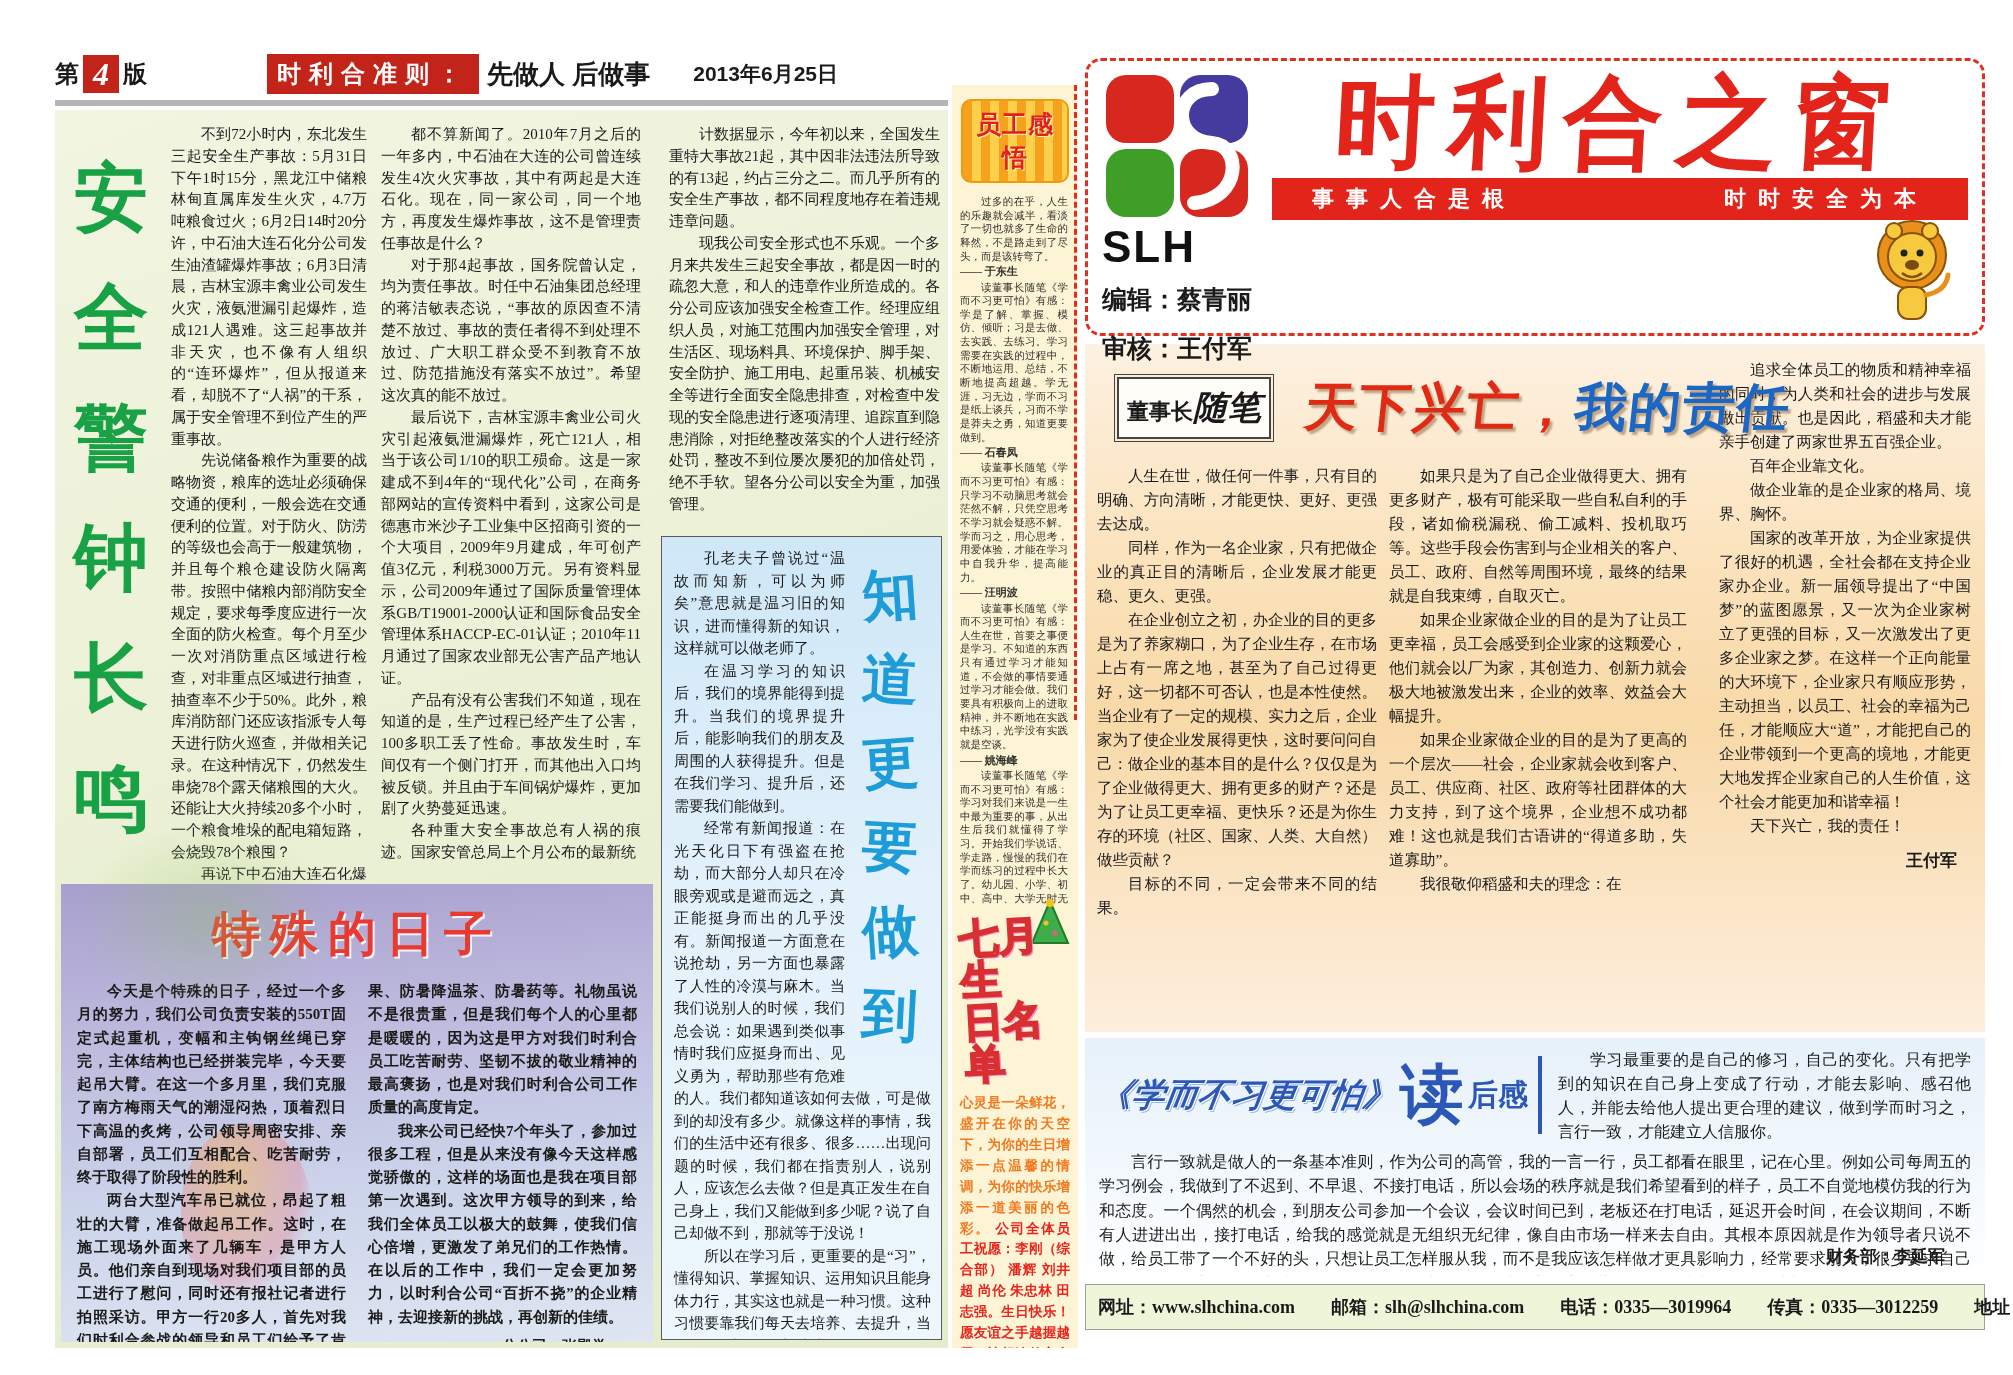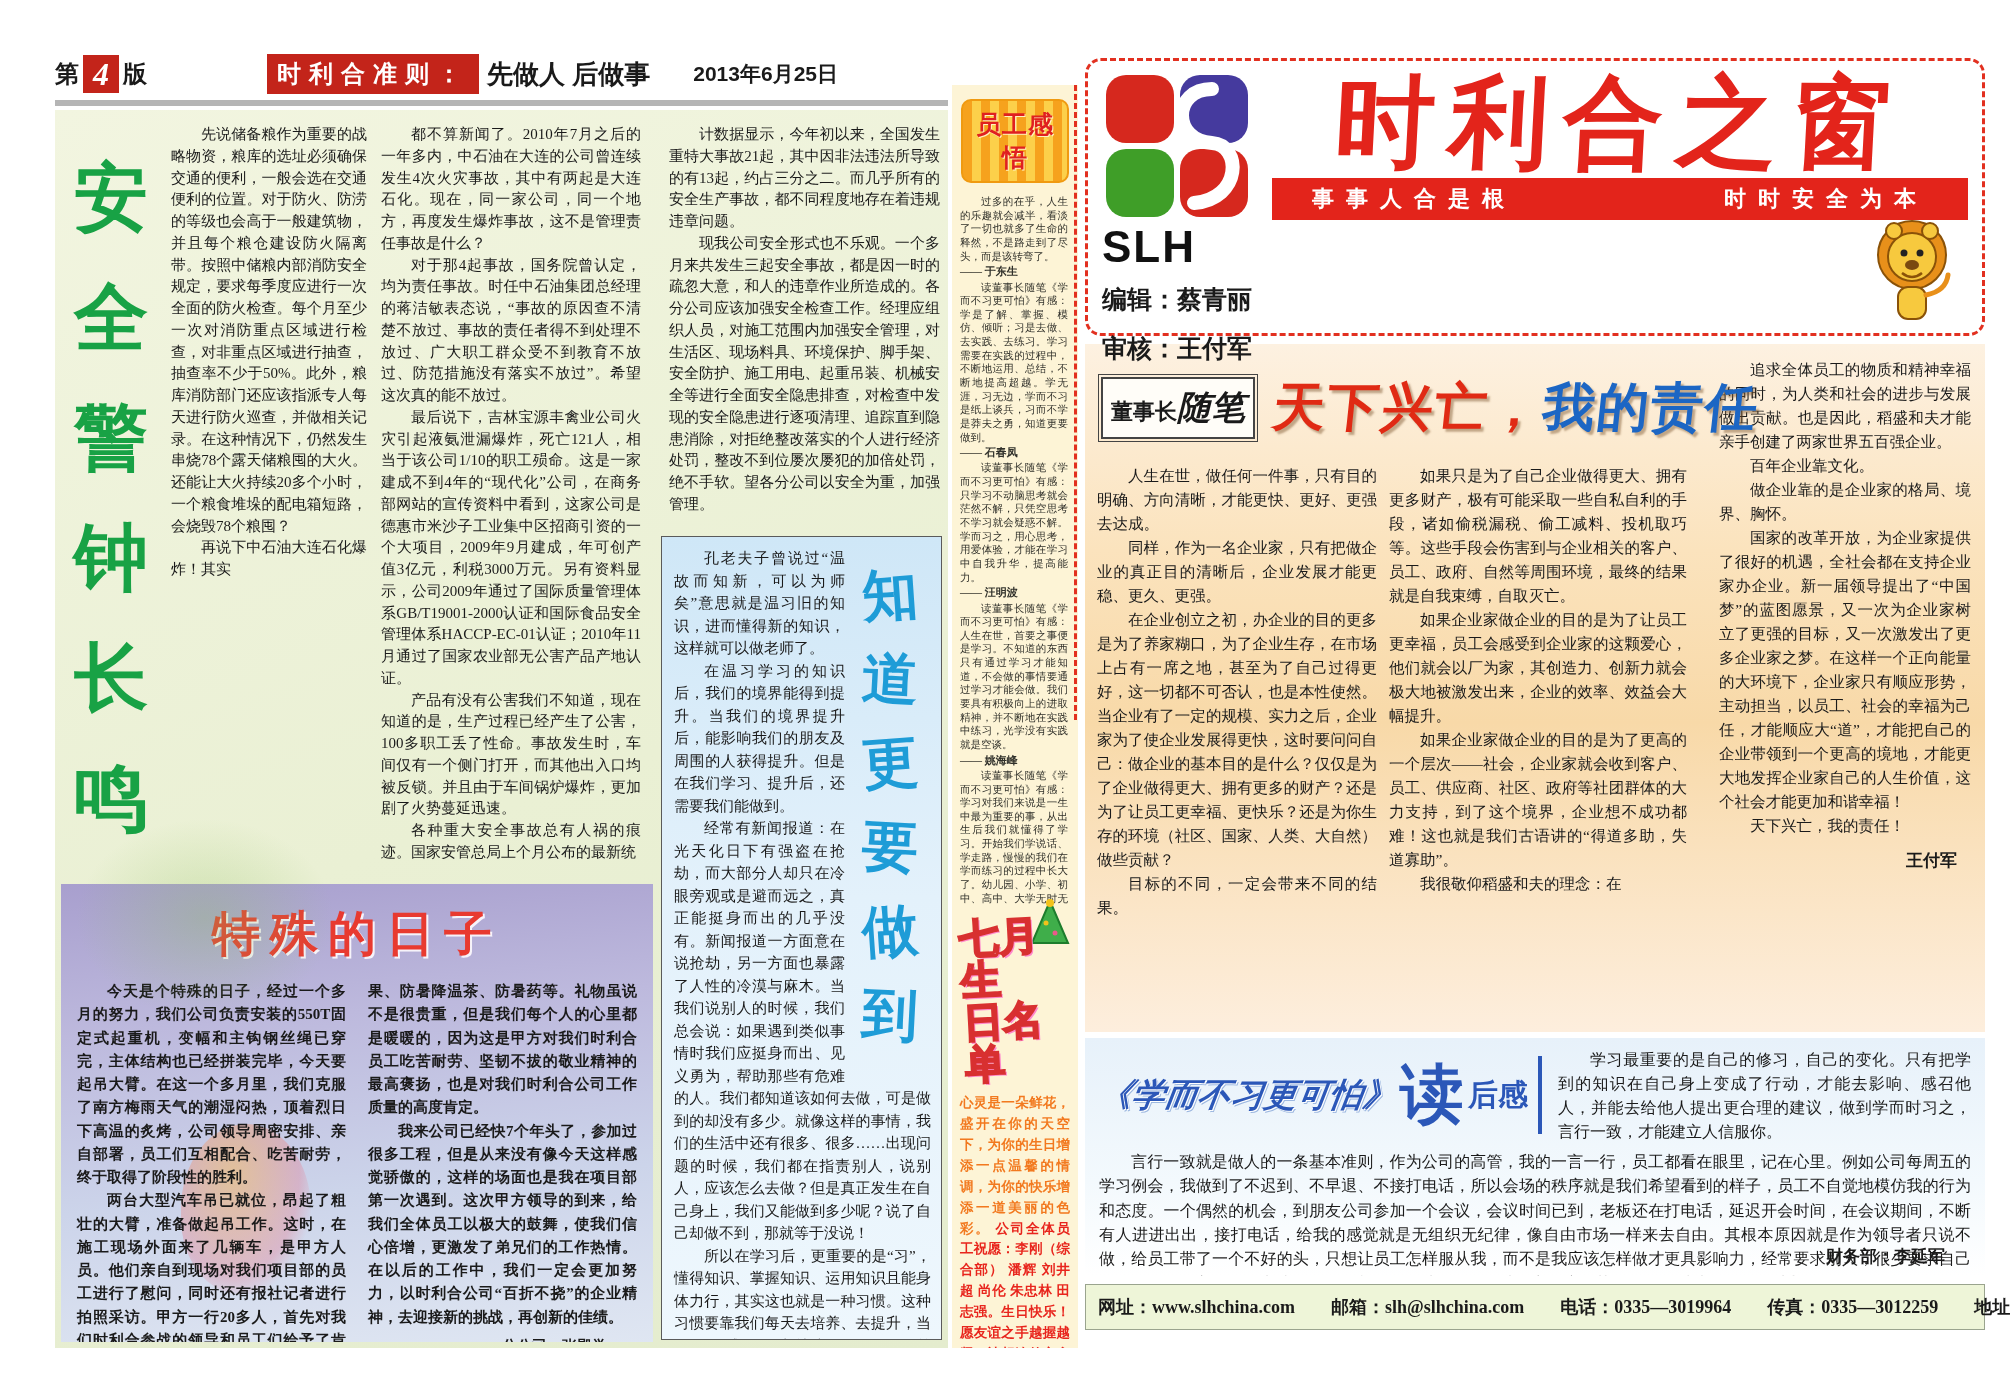--- a/index.html
+++ b/index.html
@@ -88,21 +88,21 @@
     padding:6px 40px; font-weight:bold; font-size:22px; letter-spacing:12px; font-family:"Liberation Serif",serif; }
   .mh-info { display:flex; margin-top:14px; font-family:"Liberation Sans",sans-serif; font-weight:bold; font-size:25px; }
   .mh-info .c1 { width:56%; padding-left:24px; }
   .mh-info .c2 { width:30%; }
   .mh-info div { margin-bottom:16px; }
   .mh-lion { position:absolute; right:18px; bottom:6px; }
   
   .essay { margin-top:8px; height:688px; padding:8px 12px 6px 12px; display:flex;
     background:linear-gradient(180deg,#fdf1e1 0%,#fbe3bd 30%,#f8d9a8 55%,#fdeedd 100%); overflow:hidden; }
   .essay-left { width:612px; display:flex; flex-direction:column; }
-  .essay-banner { height:112px; display:flex; align-items:center; gap:4px; }
+  .essay-banner { height:112px; display:flex; align-items:center; gap:20px; }
   .essay-label { border:2px solid #444; outline:1px solid #444; outline-offset:2px; background:#fffdf8;
     padding:6px 8px; font-weight:bold; white-space:nowrap; }
   .essay-label .l1 { font-size:22px; }
   .essay-label .l2 { font-size:34px; font-style:italic; font-weight:900; }
   .essay-title { font-family:"Liberation Sans",sans-serif; font-weight:900; font-size:52px; letter-spacing:2px;
     transform:skewX(-6deg); text-shadow:3px 3px 2px rgba(120,80,40,.45); white-space:nowrap; margin-left:14px; }
   .essay-title .red { color:#e02a14; }
   .essay-title .blue { color:#1c66c4; }
   .essay-cols { flex:1; display:flex; overflow:hidden; }
   .ecol { font-size:15.5px; line-height:1.55; text-align:justify; }
@@ -153,20 +153,21 @@
       <div class="lp-toprow">
         <div class="vtitle">
           <span>安</span>
           <span>全</span>
           <span>警</span>
           <span>钟</span>
           <span>长</span>
           <span>鸣</span>
         </div>
         <div class="ncol col1">
+          <p>不到72小时内，东北发生三起安全生产事故：5月31日下午1时15分，黑龙江中储粮林甸直属库发生火灾，4.7万吨粮食过火；6月2日14时20分许，中石油大连石化分公司发生油渣罐爆炸事故；6月3日清晨，吉林宝源丰禽业公司发生火灾，液氨泄漏引起爆炸，造成121人遇难。这三起事故并非天灾，也不像有人组织的“连环爆炸”，但从报道来看，却脱不了“人祸”的干系，属于安全管理不到位产生的严重事故。</p>
           <p>先说储备粮作为重要的战略物资，粮库的选址必须确保交通的便利，一般会选在交通便利的位置。对于防火、防涝的等级也会高于一般建筑物，并且每个粮仓建设防火隔离带。按照中储粮内部消防安全规定，要求每季度应进行一次全面的防火检查。每个月至少一次对消防重点区域进行检查，对非重点区域进行抽查，抽查率不少于50%。此外，粮库消防部门还应该指派专人每天进行防火巡查，并做相关记录。在这种情况下，仍然发生串烧78个露天储粮囤的大火。还能让大火持续20多个小时，一个粮食堆垛的配电箱短路，会烧毁78个粮囤？</p>
           <p>再说下中石油大连石化爆炸！其实</p>
         </div>
         <div class="ncol col2">
           <p>都不算新闻了。2010年7月之后的一年多内，中石油在大连的公司曾连续发生4次火灾事故，其中有两起是大连石化。现在，同一家公司，同一个地方，再度发生爆炸事故，这不是管理责任事故是什么？</p>
           <p>对于那4起事故，国务院曾认定，均为责任事故。时任中石油集团总经理的蒋洁敏表态说，“事故的原因查不清楚不放过、事故的责任者得不到处理不放过、广大职工群众受不到教育不放过、防范措施没有落实不放过”。希望这次真的能不放过。</p>
           <p>最后说下，吉林宝源丰禽业公司火灾引起液氨泄漏爆炸，死亡121人，相当于该公司1/10的职工殒命。这是一家建成不到4年的“现代化”公司，在商务部网站的宣传资料中看到，这家公司是德惠市米沙子工业集中区招商引资的一个大项目，2009年9月建成，年可创产值3亿元，利税3000万元。另有资料显示，公司2009年通过了国际质量管理体系GB/T19001-2000认证和国际食品安全管理体系HACCP-EC-01认证；2010年11月通过了国家农业部无公害产品产地认证。</p>
           <p>产品有没有公害我们不知道，现在知道的是，生产过程已经产生了公害，100多职工丢了性命。事故发生时，车间仅有一个侧门打开，而其他出入口均被反锁。并且由于车间锅炉爆炸，更加剧了火势蔓延迅速。</p>
           <p>各种重大安全事故总有人祸的痕迹。国家安管总局上个月公布的最新统</p>
         </div>

